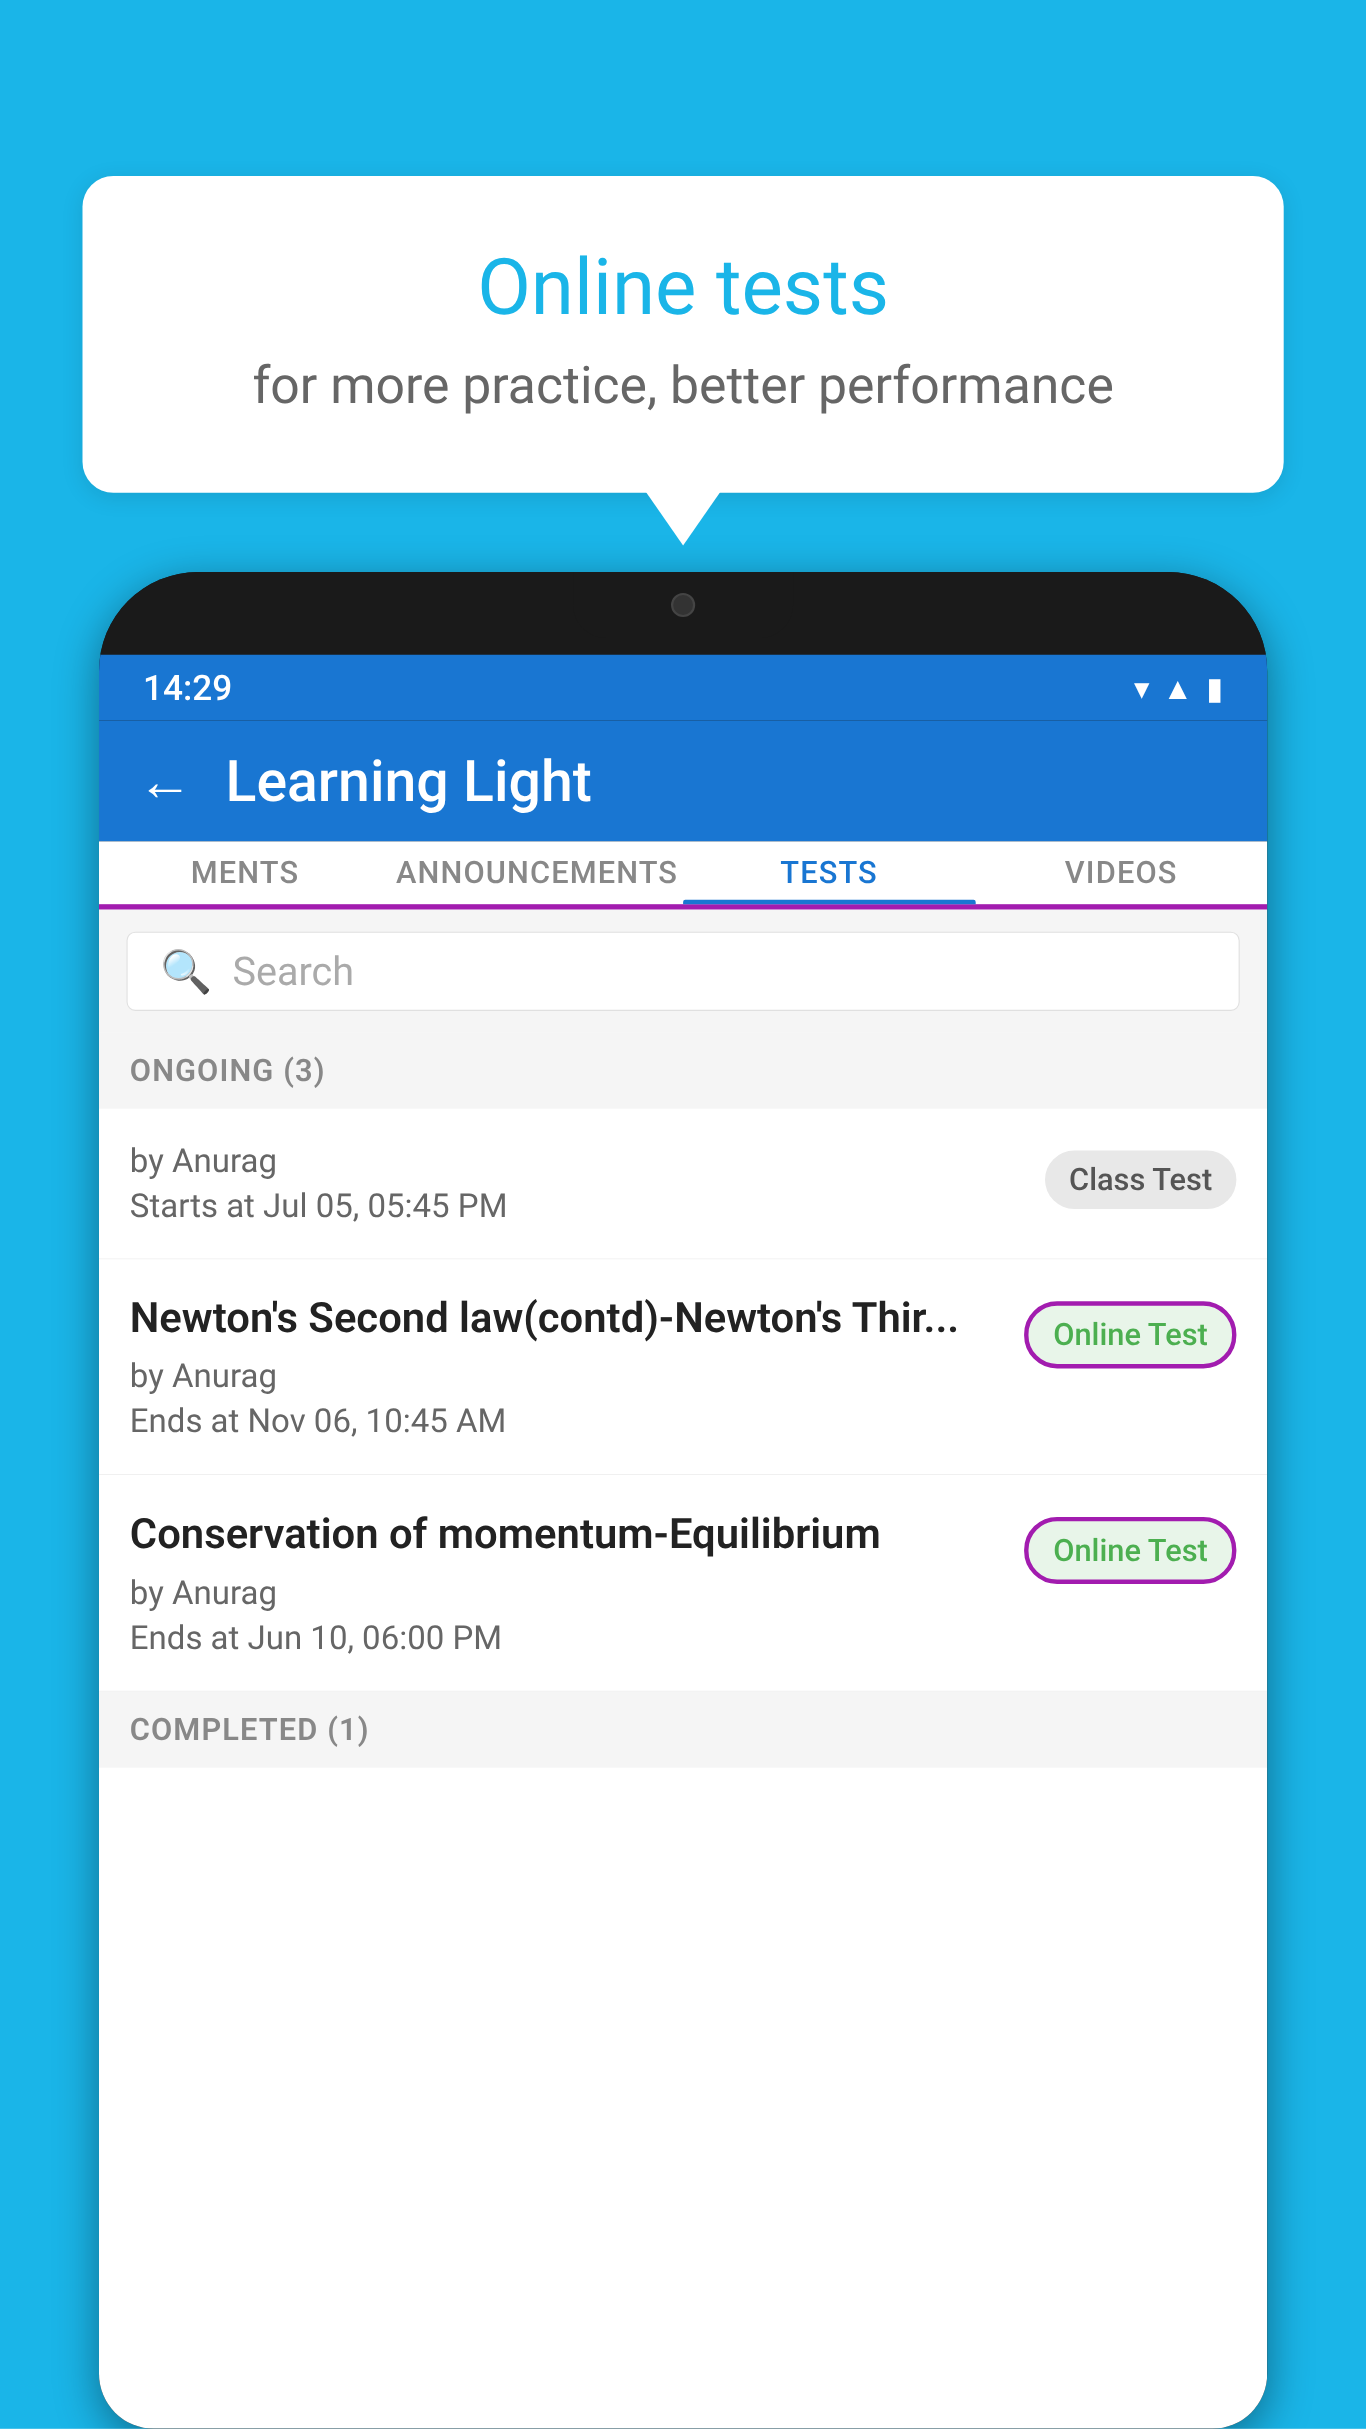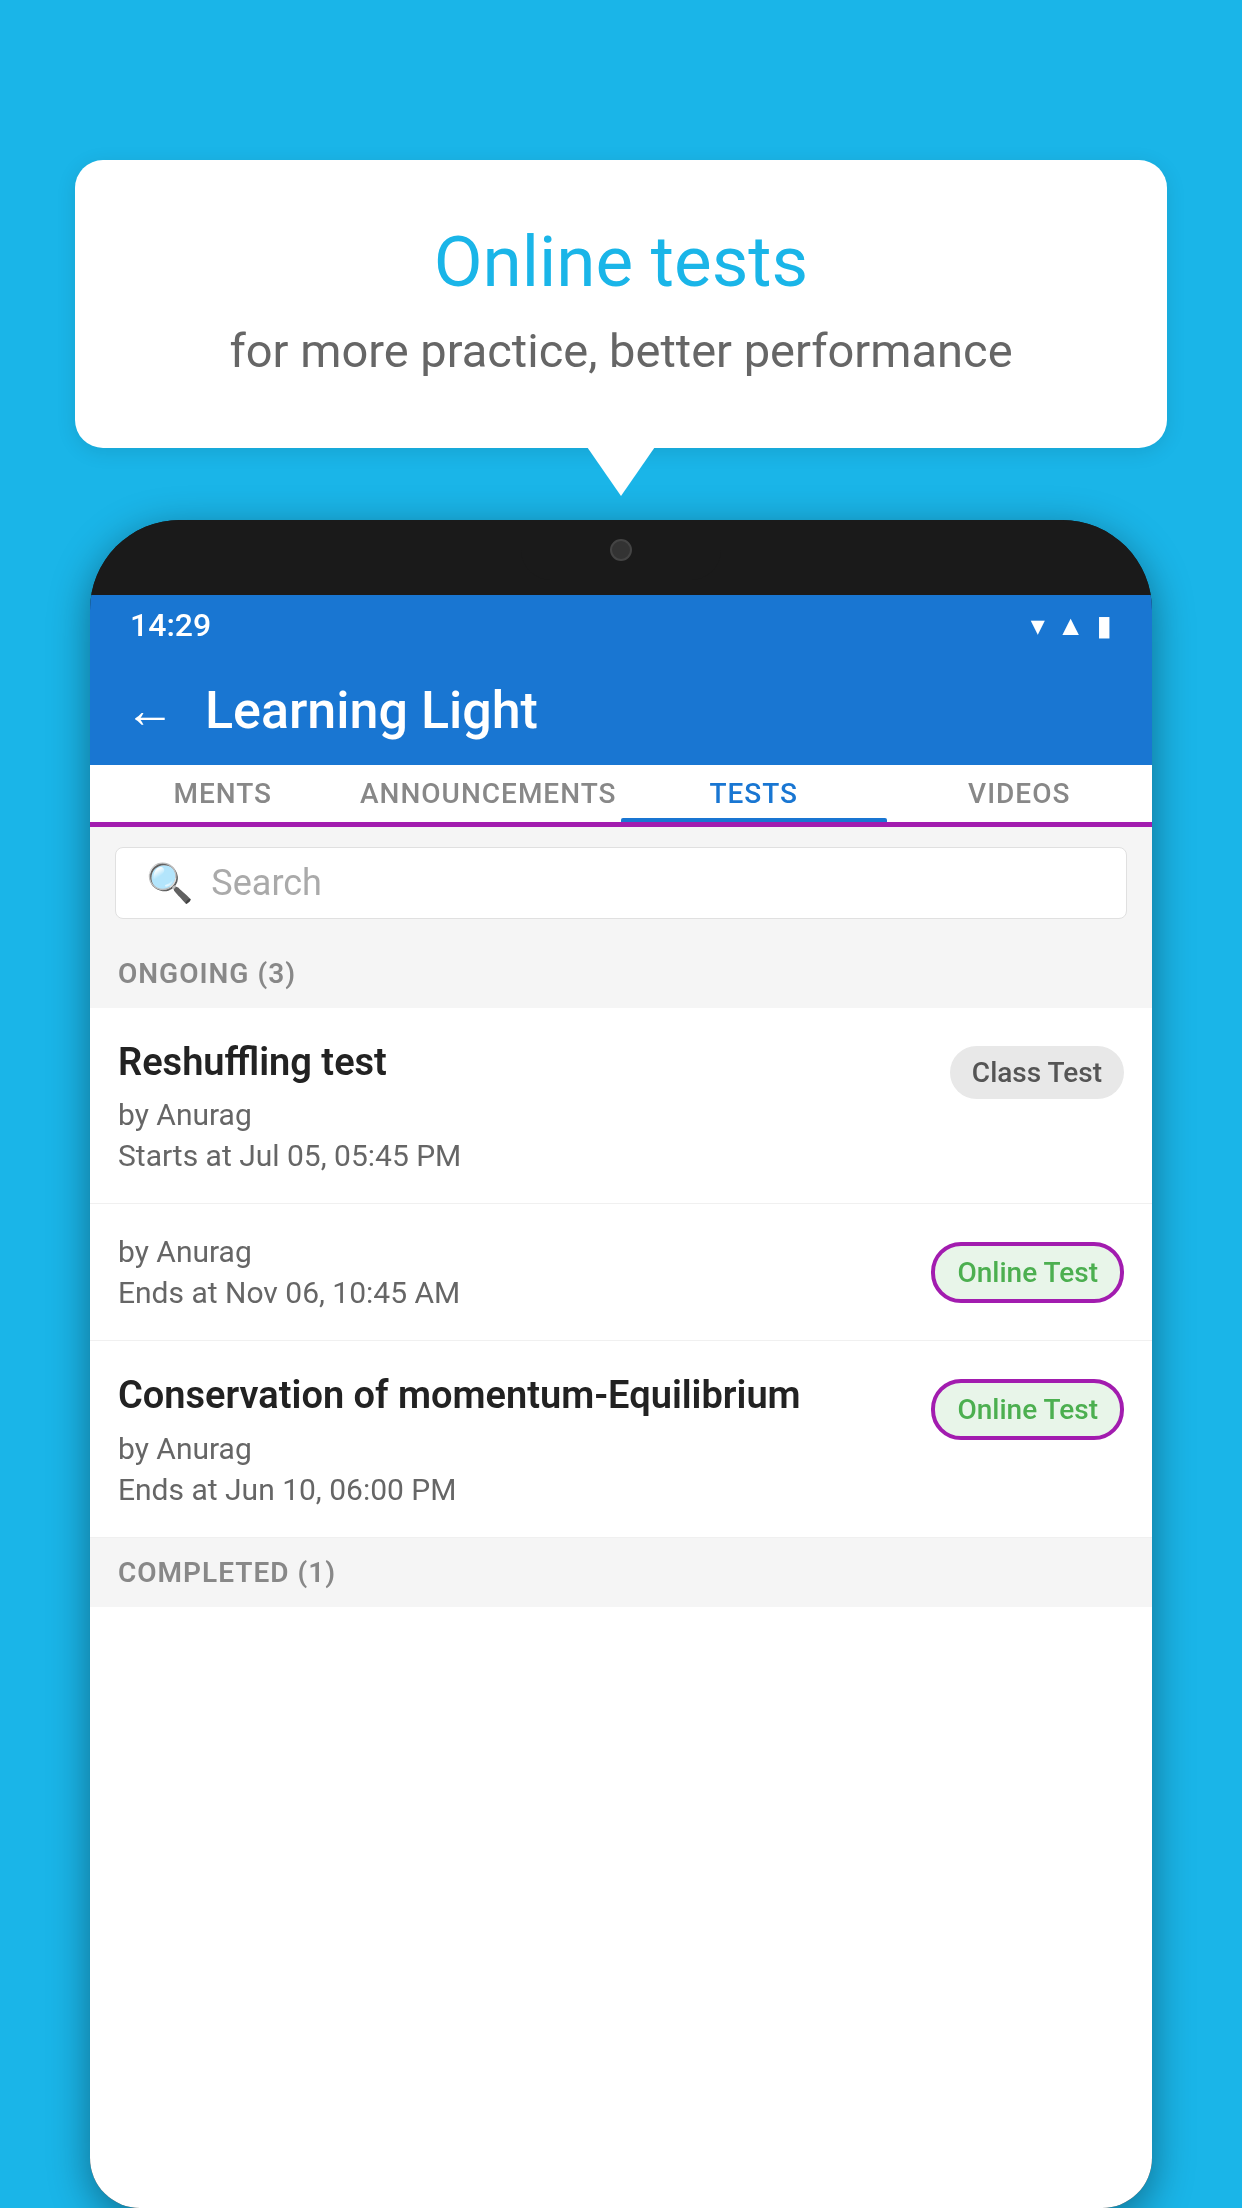--- a/index.html
+++ b/index.html
@@ -339,29 +339,29 @@
       <div class="search-bar">
         <span class="search-icon">🔍</span>
         <span class="search-placeholder">Search</span>
       </div>
     </div>
 
     <div class="section-header">ONGOING (3)</div>
 
     <div class="test-item">
       <div class="test-info">
-        <div class="test-title">Reshuffling test</div>
         <div class="test-author">by Anurag</div>
         <div class="test-date">Starts at  Jul 05, 05:45 PM</div>
       </div>
       <span class="test-badge badge-class">Class Test</span>
     </div>
 
     <div class="test-item">
       <div class="test-info">
+        <div class="test-title">Newton's Second law(contd)-Newton's Thir...</div>
         <div class="test-author">by Anurag</div>
         <div class="test-date">Ends at  Nov 06, 10:45 AM</div>
       </div>
       <span class="test-badge badge-online">Online Test</span>
     </div>
 
     <div class="test-item">
       <div class="test-info">
         <div class="test-title">Conservation of momentum-Equilibrium</div>
         <div class="test-author">by Anurag</div>

